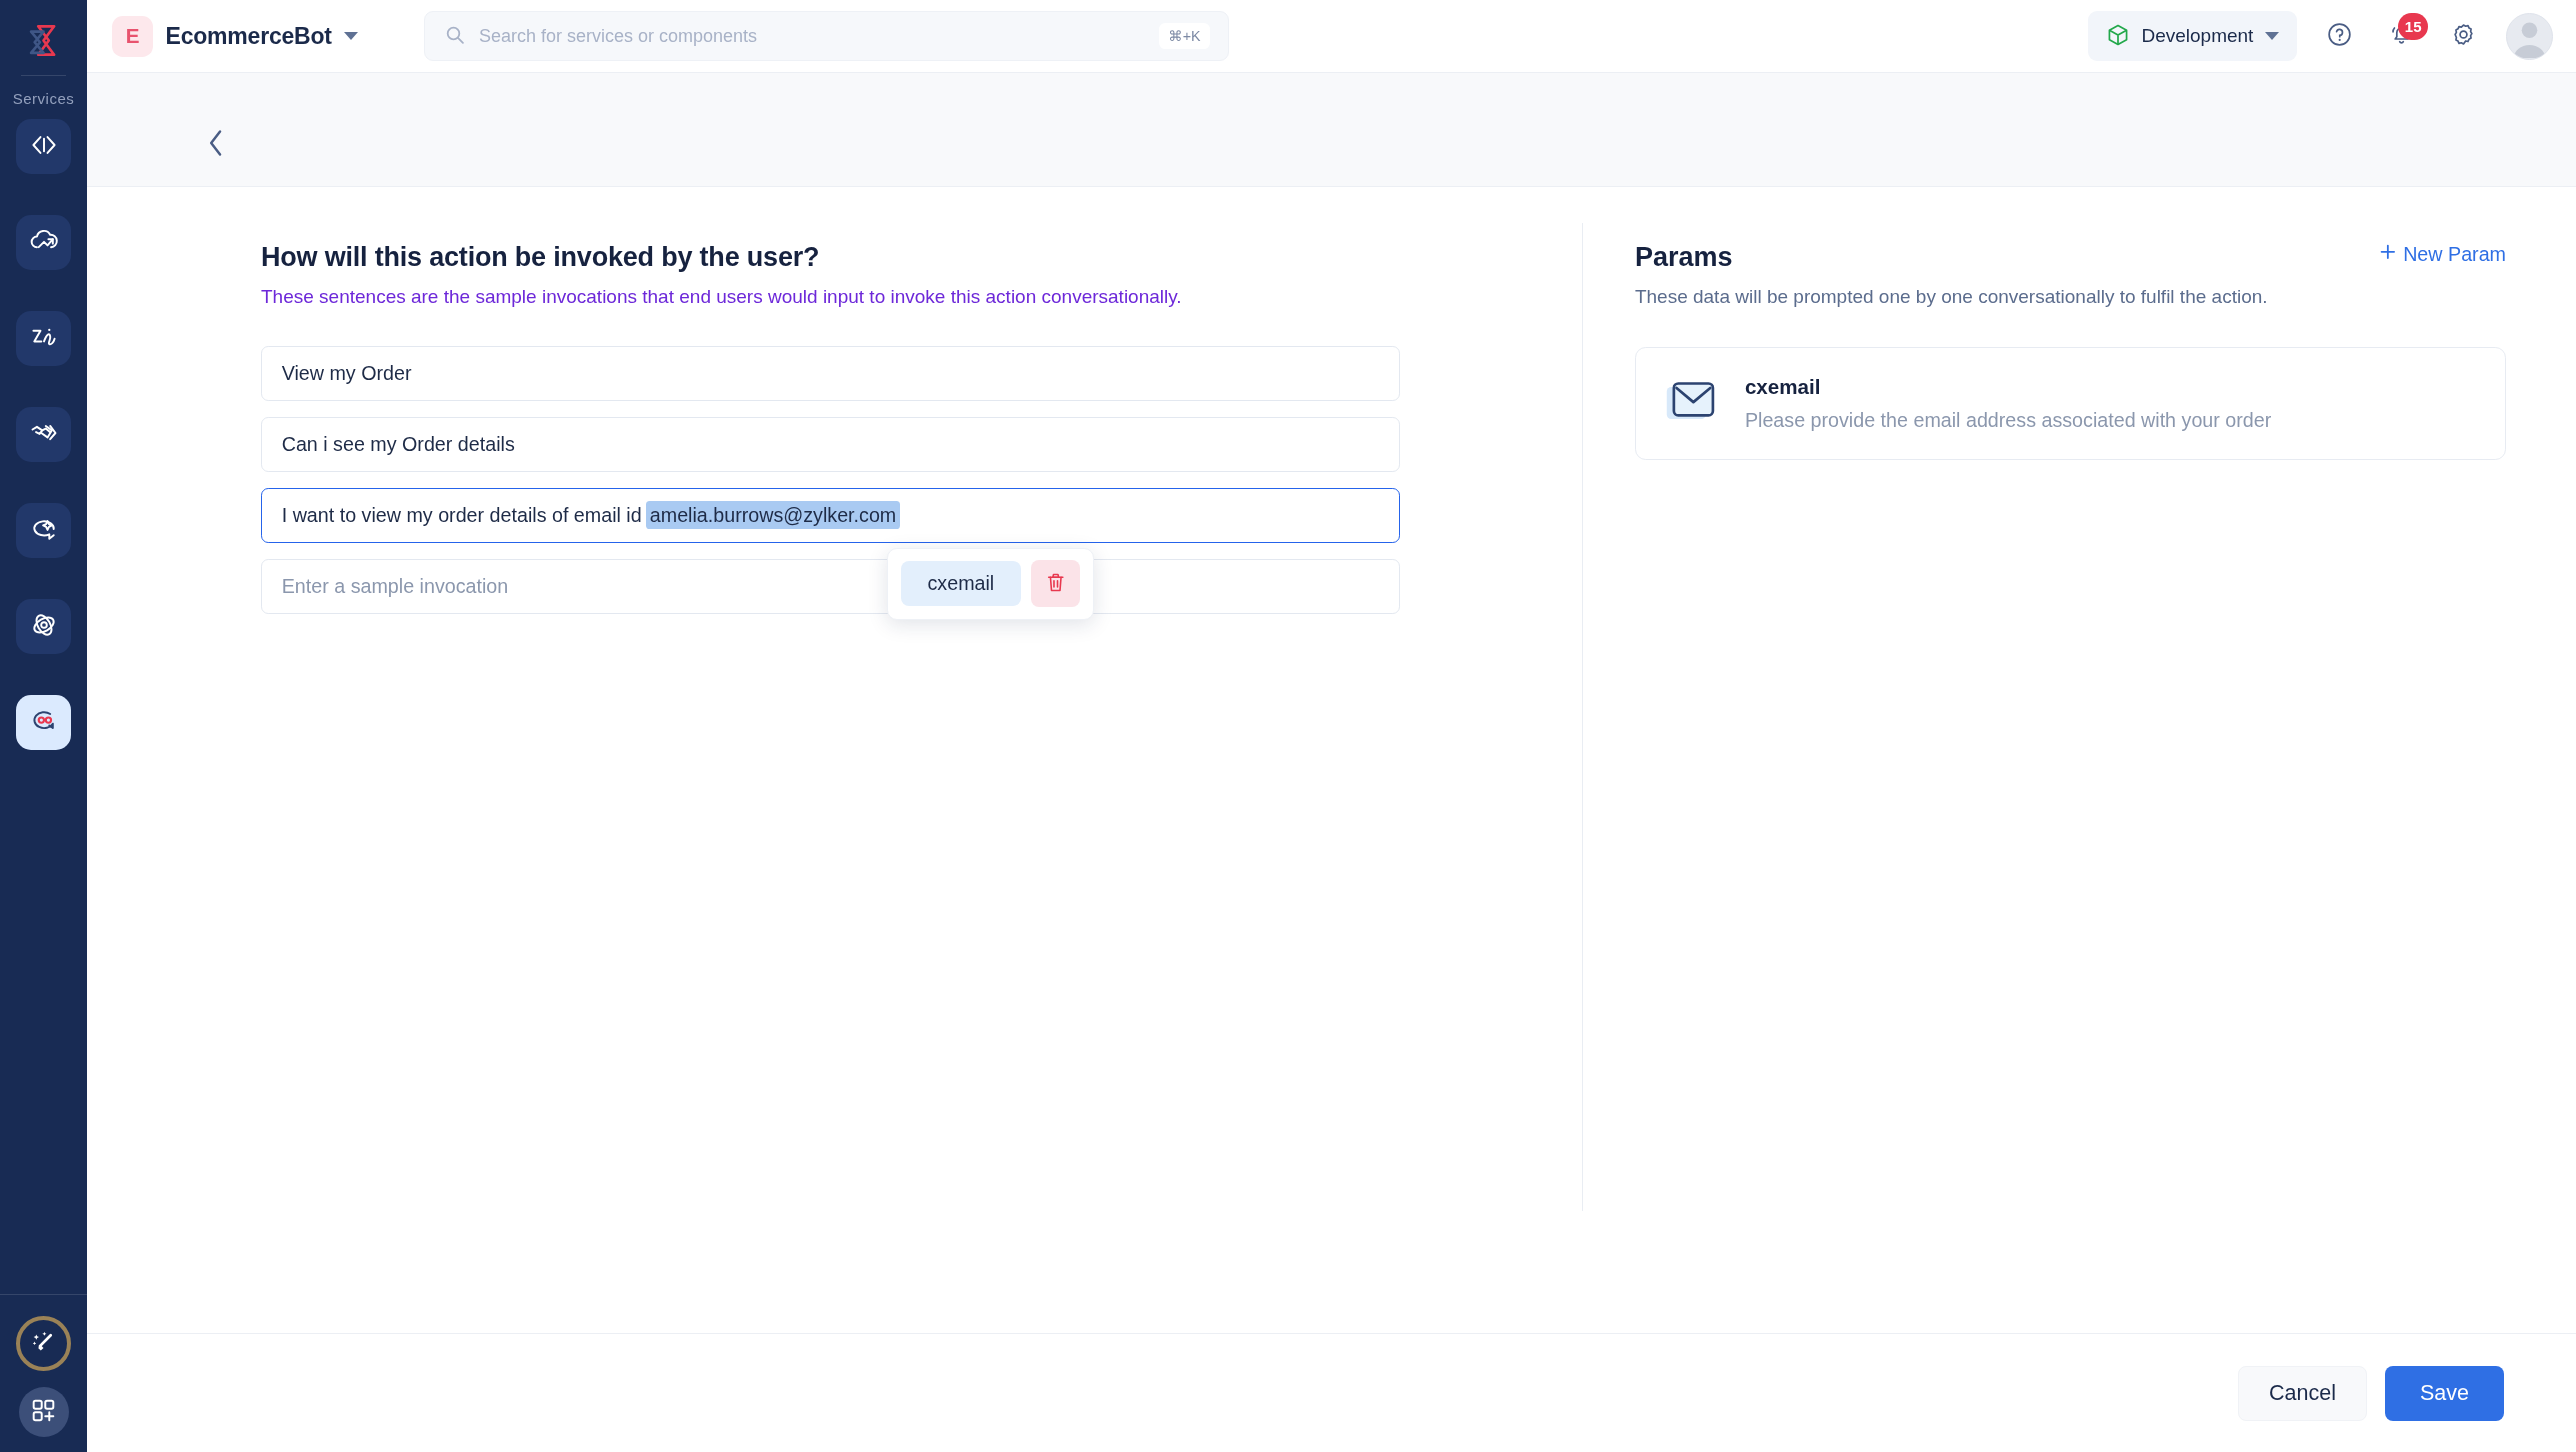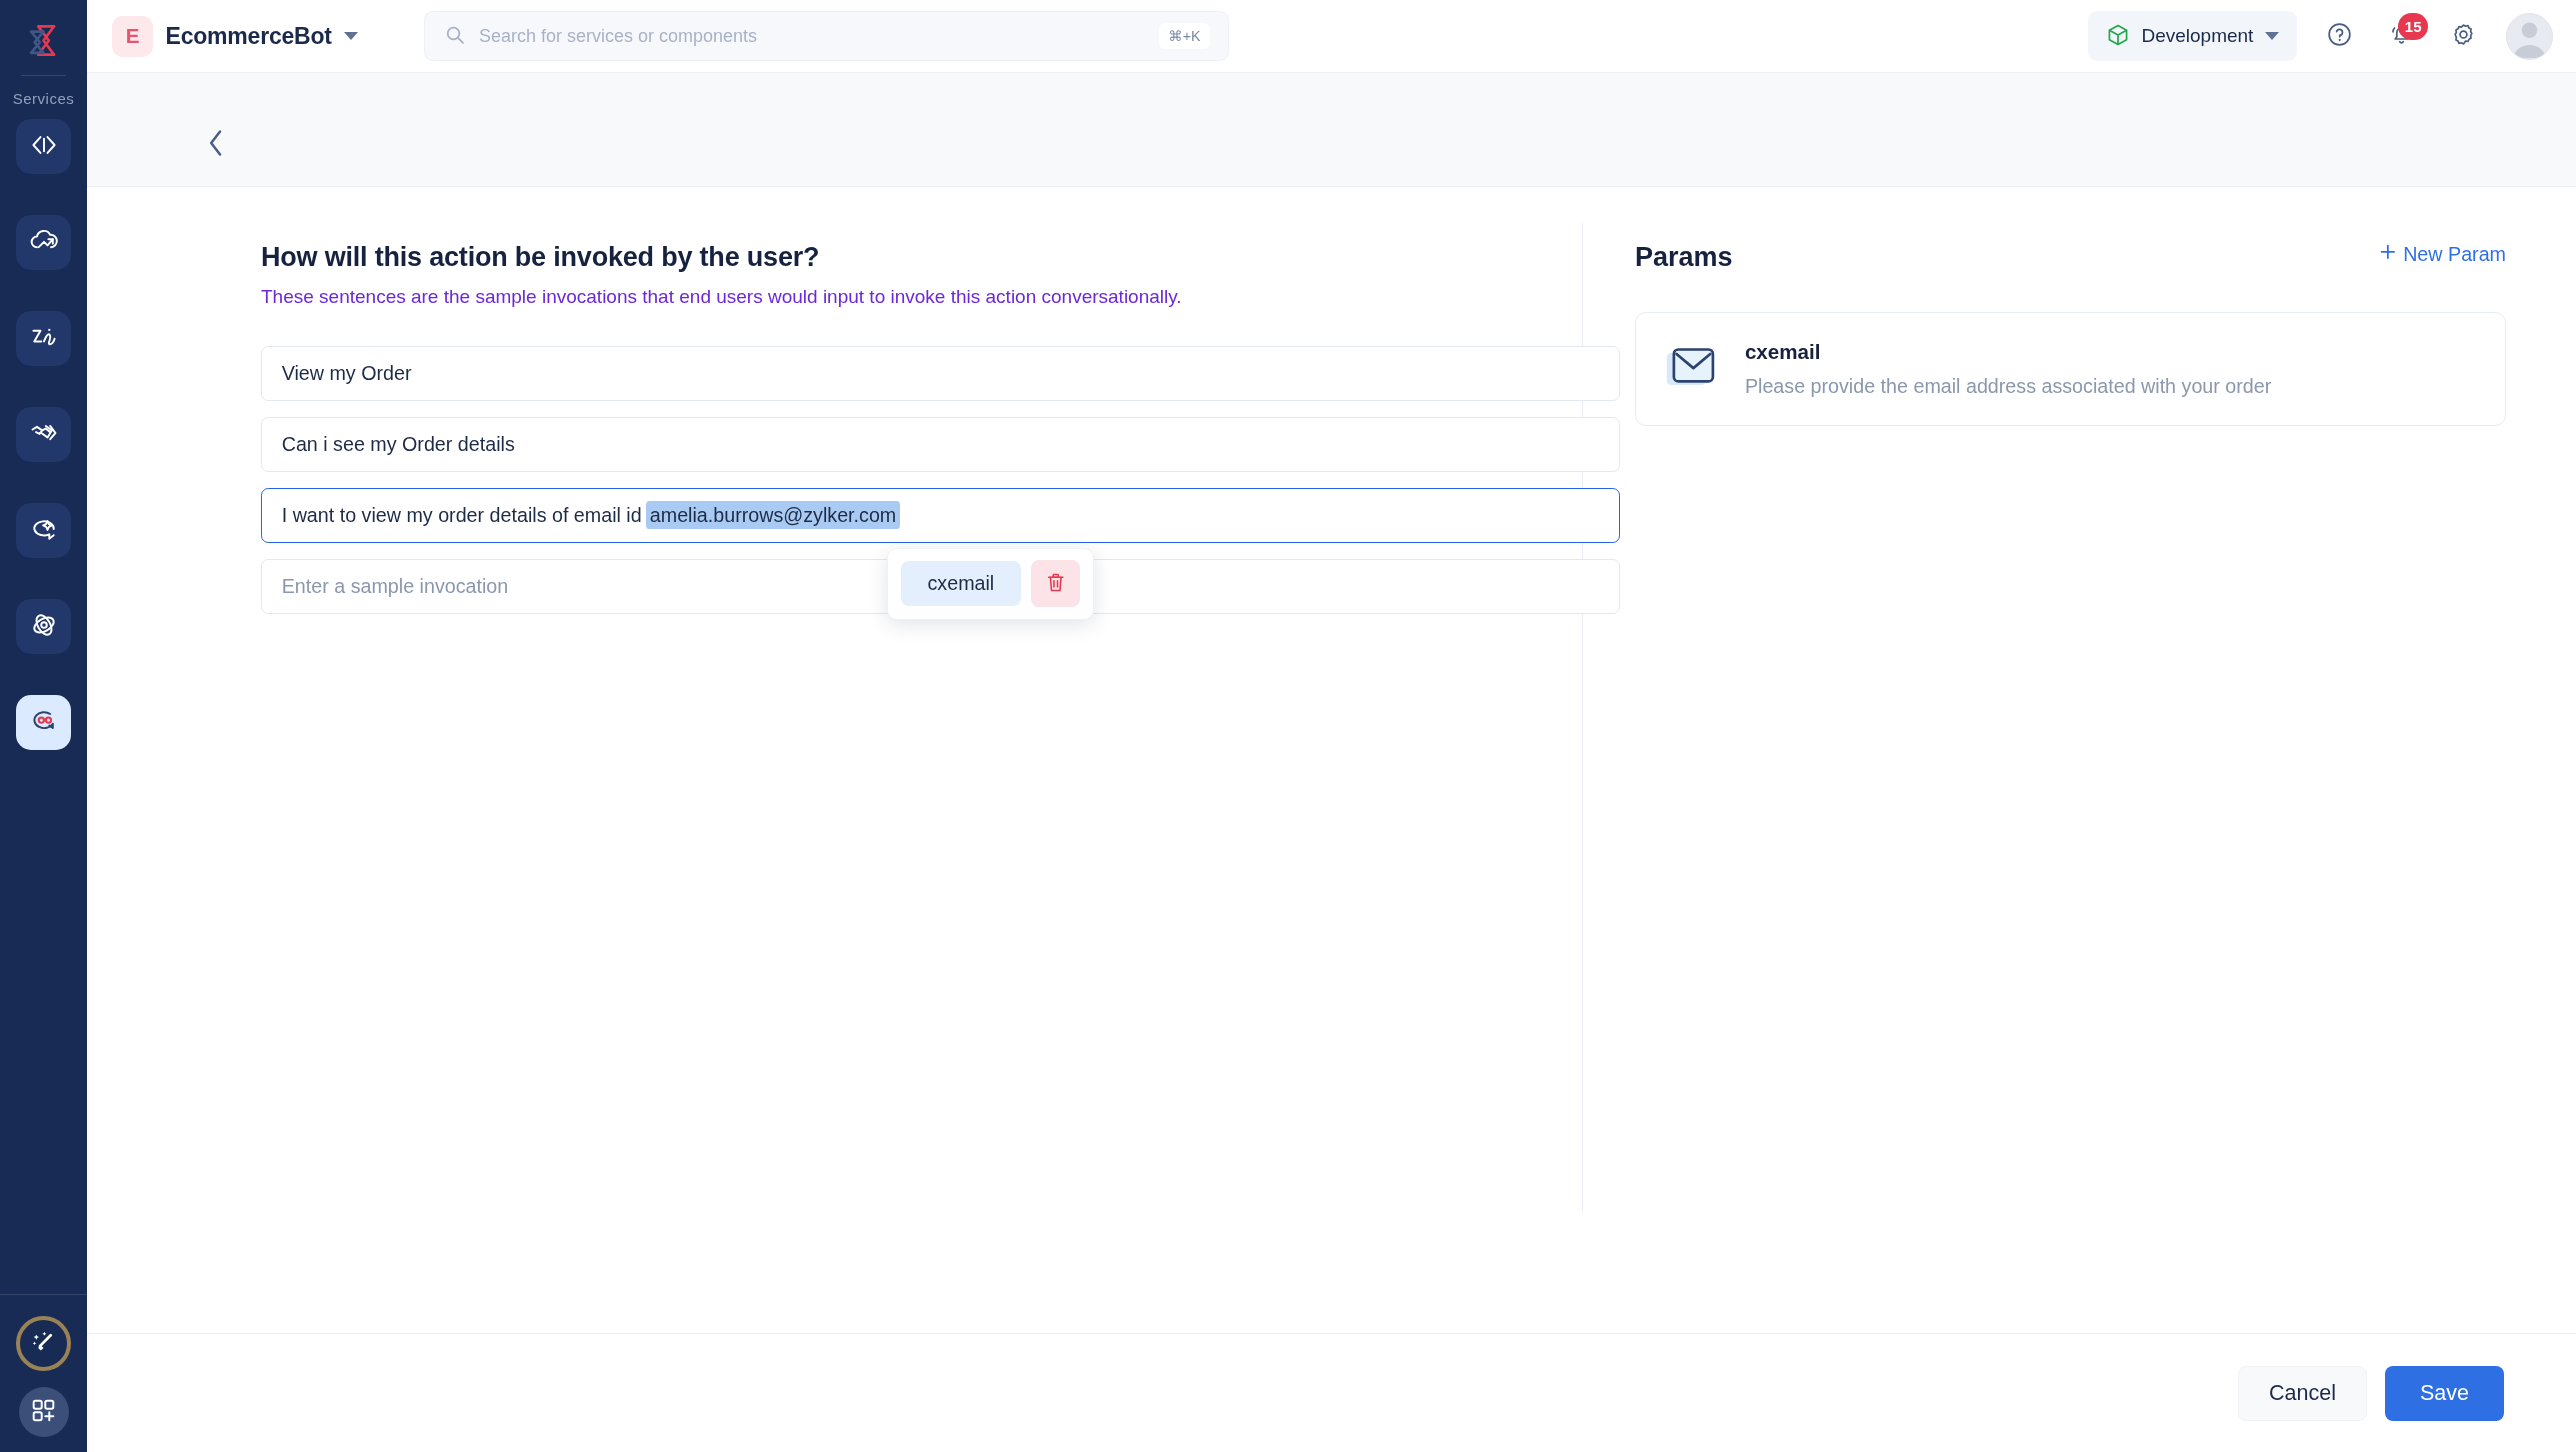--- a/index.html
+++ b/index.html
@@ -163,21 +163,21 @@
   .col-left { width: 1495px; flex: 0 0 1495px; padding: 55px 0 0 174px; position: relative; }
   .col-divider { width: 0.9px; background: #e9edf3; margin-top: 36px; margin-bottom: 0; height: 988px; }
   .col-right { flex: 1; padding: 55px 70px 0 52px; }
 
   .sec-title { font-size: 27px; font-weight: 700; color: #16223f; letter-spacing:-0.2px; }
   .sec-sub { margin-top: 12.5px; font-size: 19px; color: #6d28d9; }
 
   .inputs { margin-top: 38px; }
   .inv-row { position: relative; margin-bottom: 16px; }
   .inv-input {
-    width: 1359px; height: 55px;
+    width: 1139px; height: 55px;
     border: 0.9px solid #e3e8f0; border-radius: 7.2px;
     background: #ffffff;
     display: flex; align-items: center;
     padding: 0 19.7px;
     font-size: 19.7px; color: #1e2b47;
     cursor: text;
   }
   .inv-input.focused { border: 1.8px solid #2563eb; }
   .inv-input.placeholder { color: #8b97ad; }
   .hl { background: #a9caf2; border-radius: 3.6px; padding: 2.7px 3.6px; margin-left: 4.5px; color:#1e2b47; }
@@ -493,20 +493,21 @@
           <div class="params-title">Params</div>
           <div class="new-param">
             <span>
               <svg width="19.7" height="19.7" viewBox="0 0 22 22" fill="none" stroke="#2f6fe4" stroke-width="2" stroke-linecap="round">
                 <path d="M11 4 v14 M4 11 h14"></path>
               </svg>
             </span>
             <span>New Param</span>
           </div>
         </div>
+        <div class="params-sub">These data will be prompted one by one conversationally to fulfil the action.</div>
 
         <div class="param-card">
           <div class="env-icon">
             <svg width="55" height="50" viewBox="0 0 62 56">
               <rect x="2" y="10" width="44" height="36" rx="5" fill="#d8e9fa"></rect>
               <rect x="10" y="6" width="44" height="36" rx="5" fill="#e6f2fc" stroke="#2c4370" stroke-width="3"></rect>
               <path d="M13 11 L32 27 L51 11" fill="none" stroke="#2c4370" stroke-width="3" stroke-linecap="round" stroke-linejoin="round"></path>
             </svg>
           </div>
           <div>

